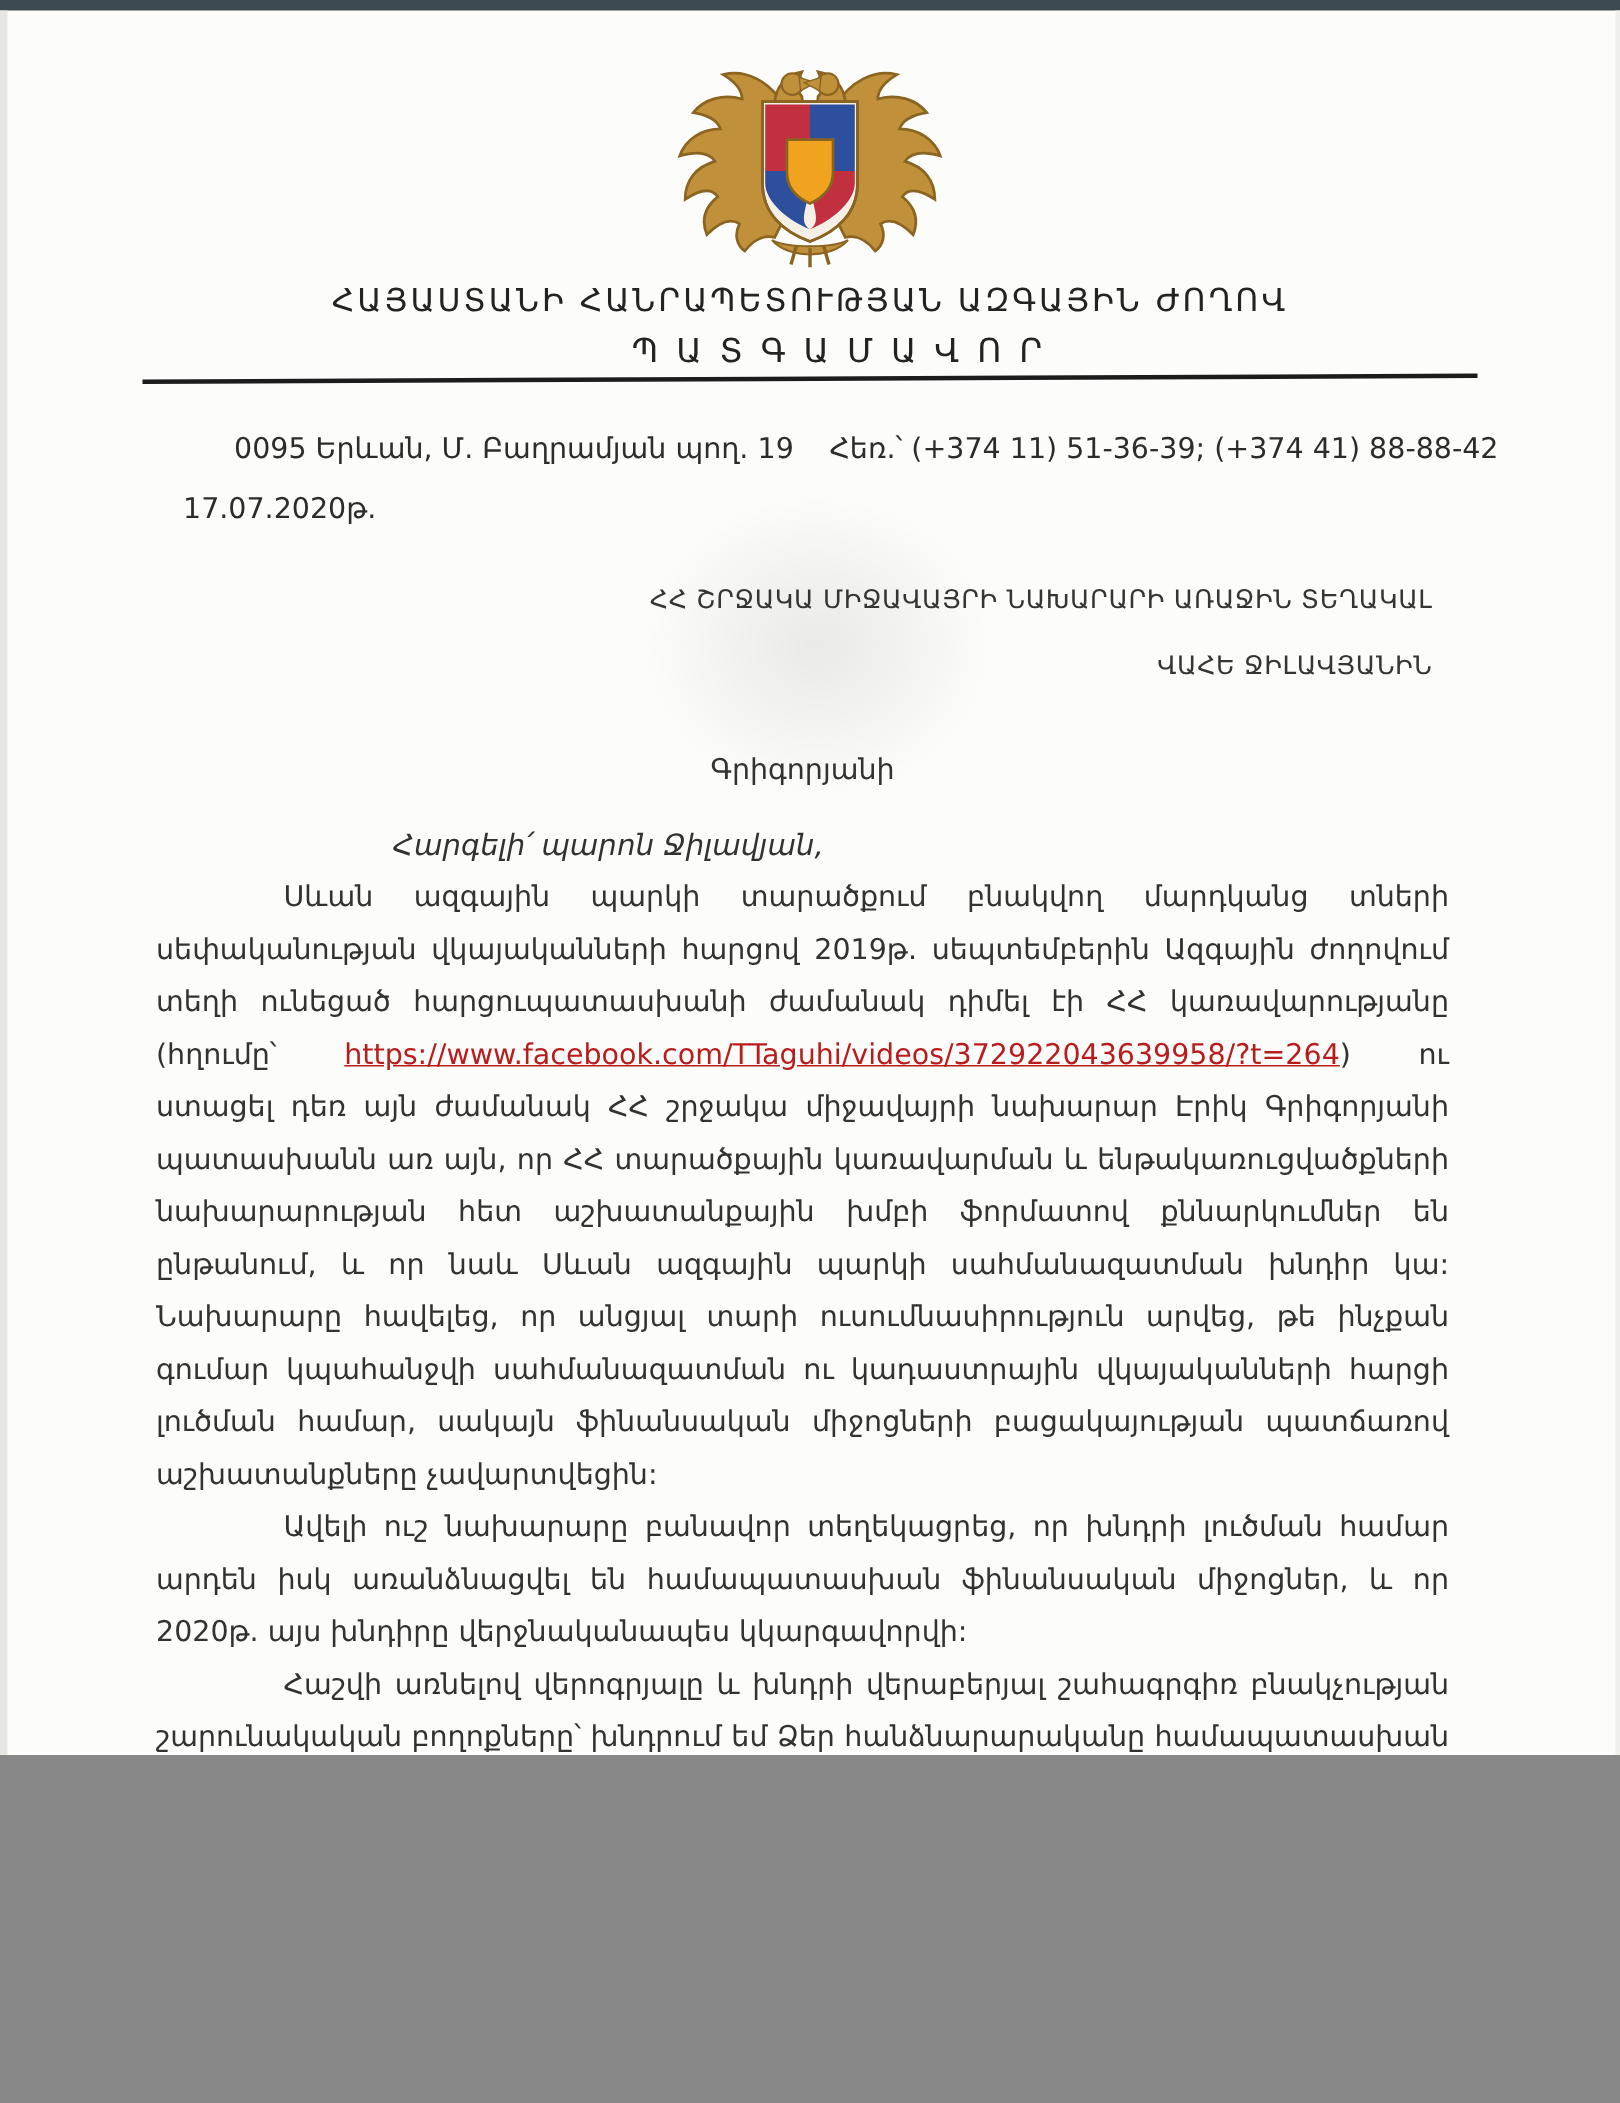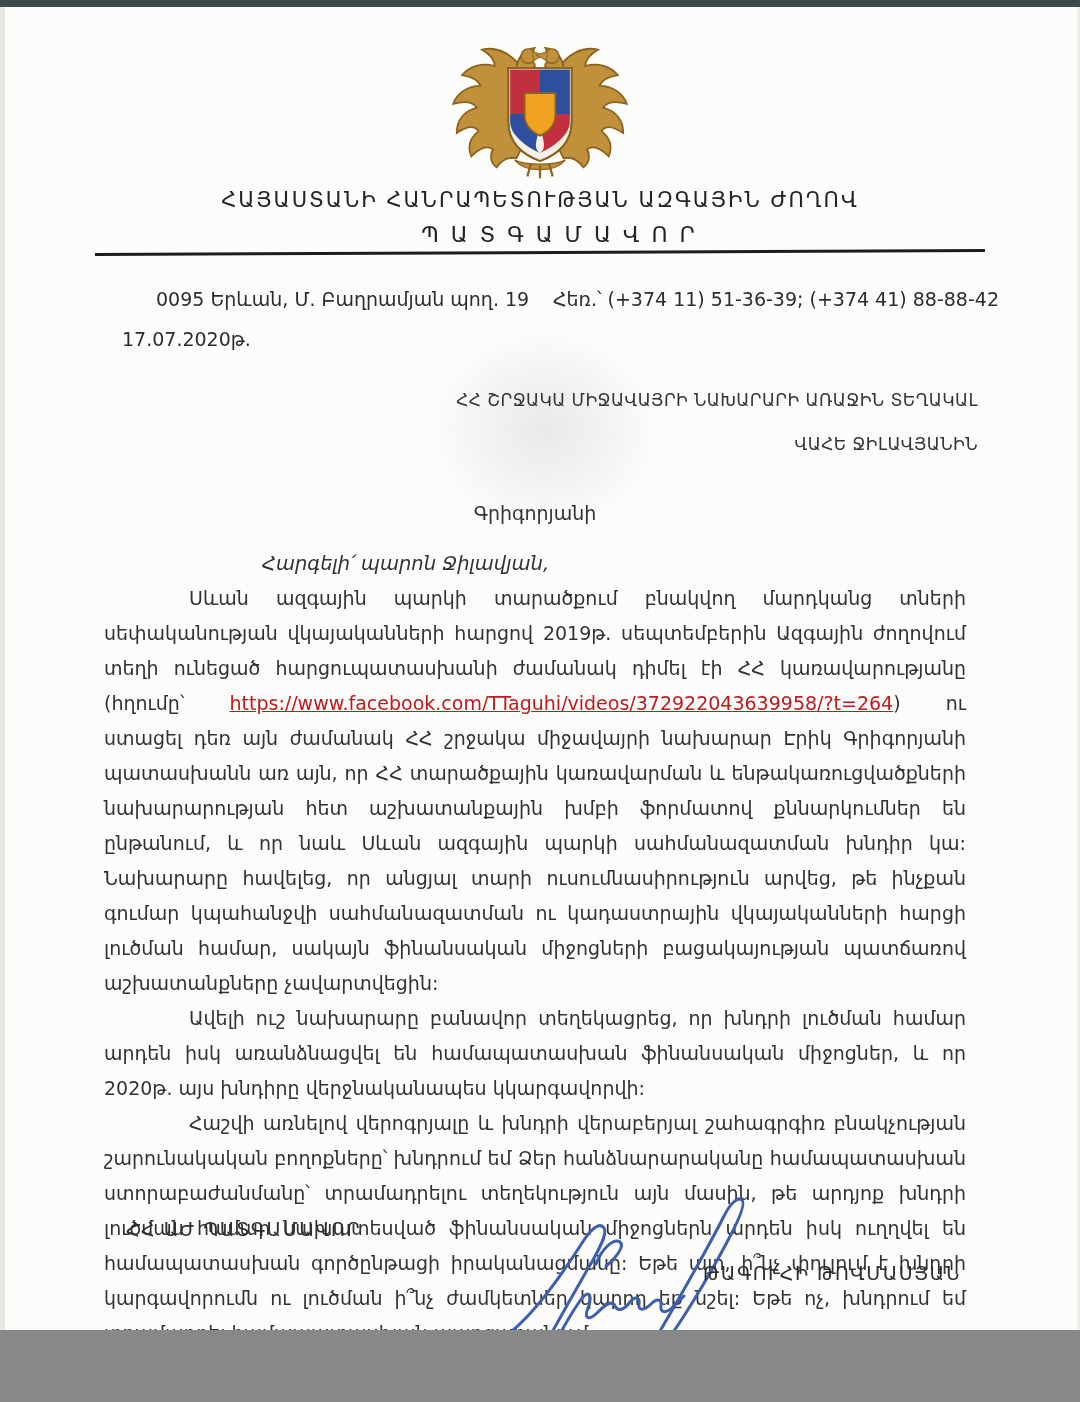--- a/index.html
+++ b/index.html
@@ -1,18 +1,18 @@
 <!DOCTYPE html>
 <html><head>
 <meta charset="utf-8">
 <style>
   * { margin:0; padding:0; box-sizing:border-box; }
   body { background:#888; font-family:"DejaVu Sans","Liberation Sans",sans-serif; }
   .page {
-    position:relative; width:1080px; height:1330px; margin:0 auto;
+    position:relative; width:1080px; height:1170px; margin:0 auto;
     background:#fcfcfa; overflow:hidden; color:#2e2e2e;
   }
   .scan-edge-top { position:absolute; top:0; left:0; width:100%; height:7px; background:#3c4a4d; }
   .scan-edge-left { position:absolute; top:7px; left:0; width:5px; height:1395px; background:#e7e7e4; }
   .scan-edge-right { position:absolute; top:7px; right:0; width:3px; height:1395px; background:#efefec; }
 
   .emblem-wrap { position:absolute; top:28px; left:0; width:100%; text-align:center; }
 
   .letterhead-1 {
     position:absolute; top:188px; left:0; width:100%; text-align:center;
@@ -26,21 +26,21 @@
 
   .contact-row { position:absolute; top:288px; left:122px; width:843px; display:flex; justify-content:space-between; font-size:19px; color:#2c2c2c;margin-left:34px; }
   .date-line { position:absolute; top:328px; left:122px; font-size:19px; color:#2c2c2c; }
 
   .stamp-watermark {
     position:absolute; top:330px; left:430px; width:230px; height:200px; border-radius:50%;
     background:radial-gradient(closest-side, rgba(140,140,145,0.16), rgba(140,140,145,0.07) 60%, transparent);
     filter:blur(1px);
   }
 
-  .recipient { position:absolute; top:378px; right:102px; text-align:right; font-size:17px; line-height:44px; color:#353535; letter-spacing:0.4px; }
+  .recipient { position:absolute; top:378px; right:125px; text-align:right; font-size:17px; line-height:44px; color:#353535; letter-spacing:0.4px; }
 
   .letter-body { position:absolute; top:496px; left:104px; width:862px; font-size:19px; line-height:35px; color:#323232; }
   .doc-type { text-align:center; margin-bottom:15px; }
   .salutation { margin-left:158px; font-weight:normal; font-style:oblique; font-size:19.5px; }
   .letter-body p { text-align:justify; text-indent:85px; }
   .fb-link { color:#b91c1c; text-decoration:underline; word-break:break-all; }
 
   .closing { position:absolute; top:1218px; left:126px; font-size:19px; color:#2e2e2e; }
   .closing .thanks { margin-bottom:22px; }
   .closing .role { letter-spacing:1.5px; }

